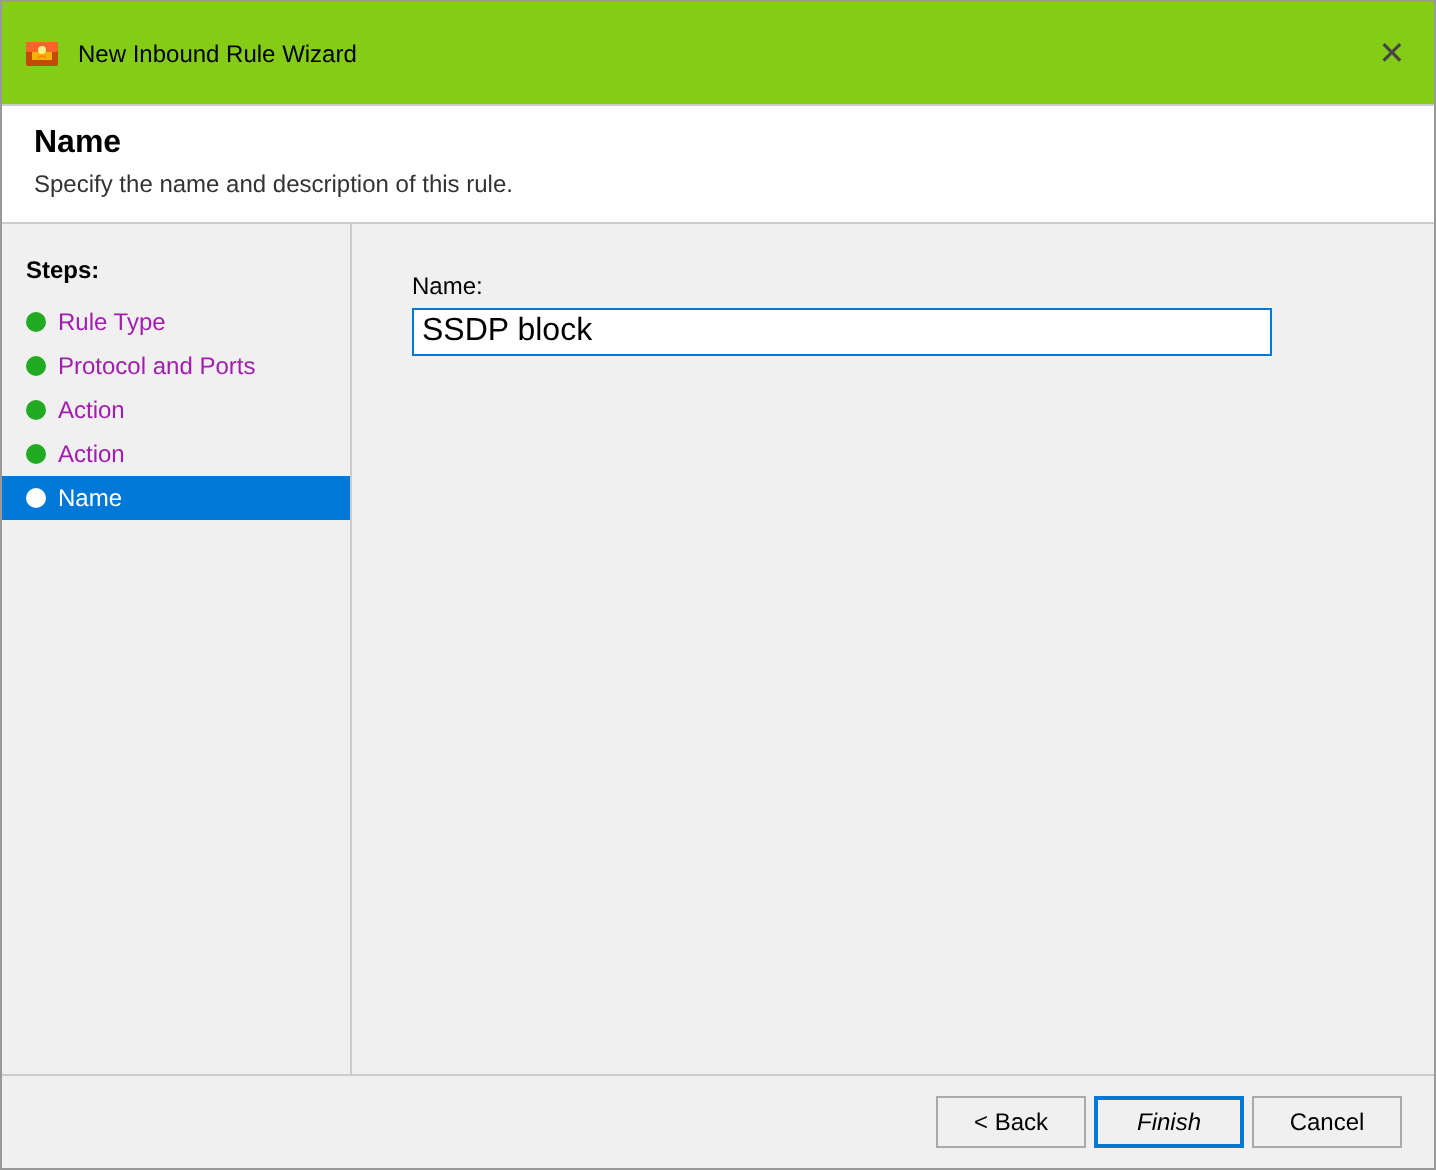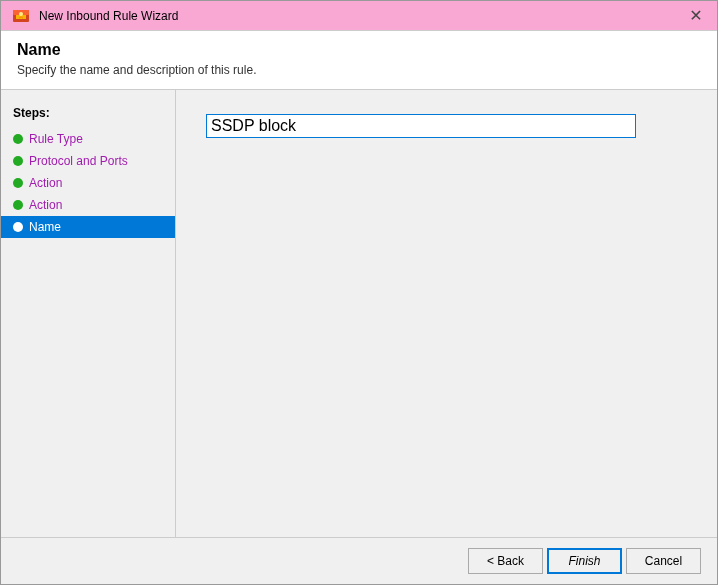--- a/index.html
+++ b/index.html
@@ -16,27 +16,27 @@
     .dialog {
       width: 718px;
       height: 585px;
       background: #f0f0f0;
       border: 1px solid #999;
       box-shadow: 2px 2px 8px rgba(0,0,0,0.4);
       display: flex;
       flex-direction: column;
     }
     .title-bar {
-      background: #f9a8d4;
+      background: #84cc16;
       border-bottom: 1px solid #ccc;
       padding: 8px 10px;
       display: flex;
       align-items: center;
       justify-content: space-between;
-      height: 30px;
+      height: 52px;
     }
     .title-bar-left {
       display: flex;
       align-items: center;
       gap: 8px;
     }
     .title-text {
       font-size: 12px;
       font-weight: normal;
       color: #000;
@@ -232,20 +232,21 @@
         <span class="step-label">Action</span>
       </div>
       <div class="step-item active">
         <span class="step-dot current"></span>
         <span class="step-label">Name</span>
       </div>
     </div>
 
     <div class="main-panel">
       <div class="form-group">
+        <label class="form-label">Name:</label>
         <input type="text" class="form-input" value="SSDP block" style="">
       </div>
     </div>
   </div>
 
   <div class="footer">
     <button class="btn">&lt; Back</button>
     <button class="btn btn-primary">Finish</button>
     <button class="btn">Cancel</button>
   </div>

